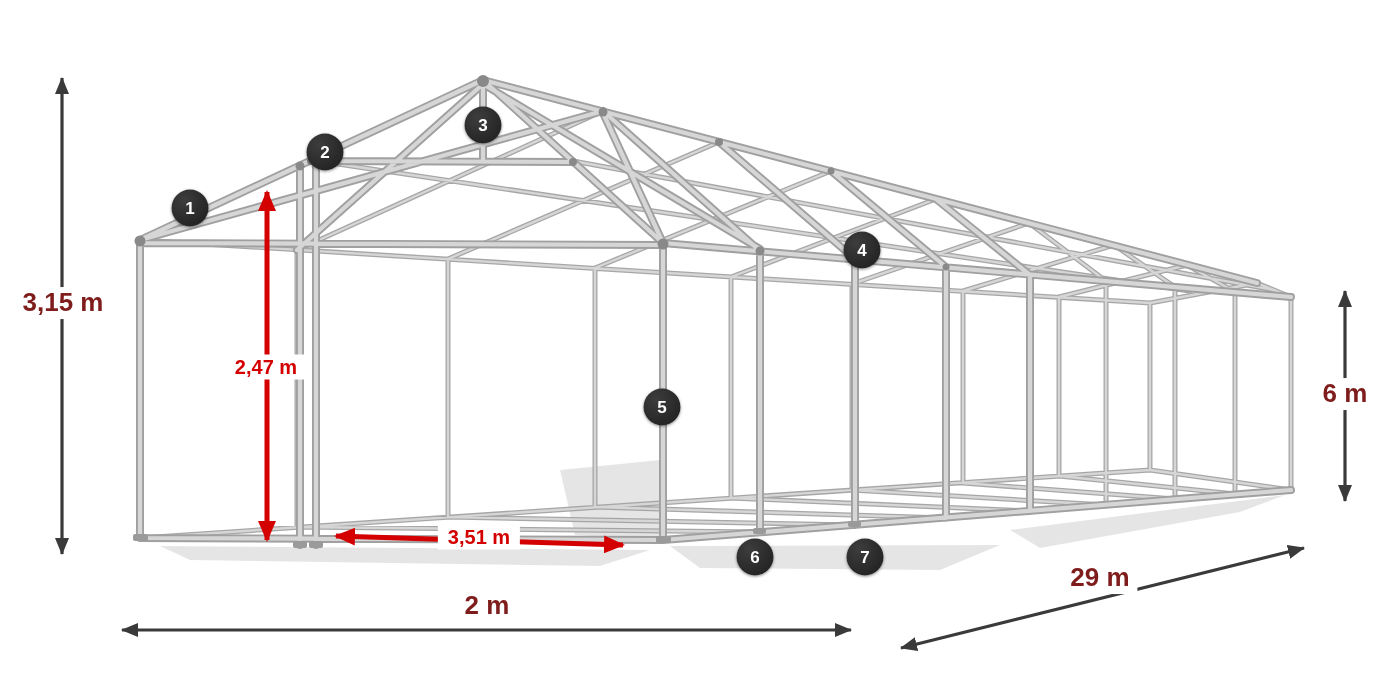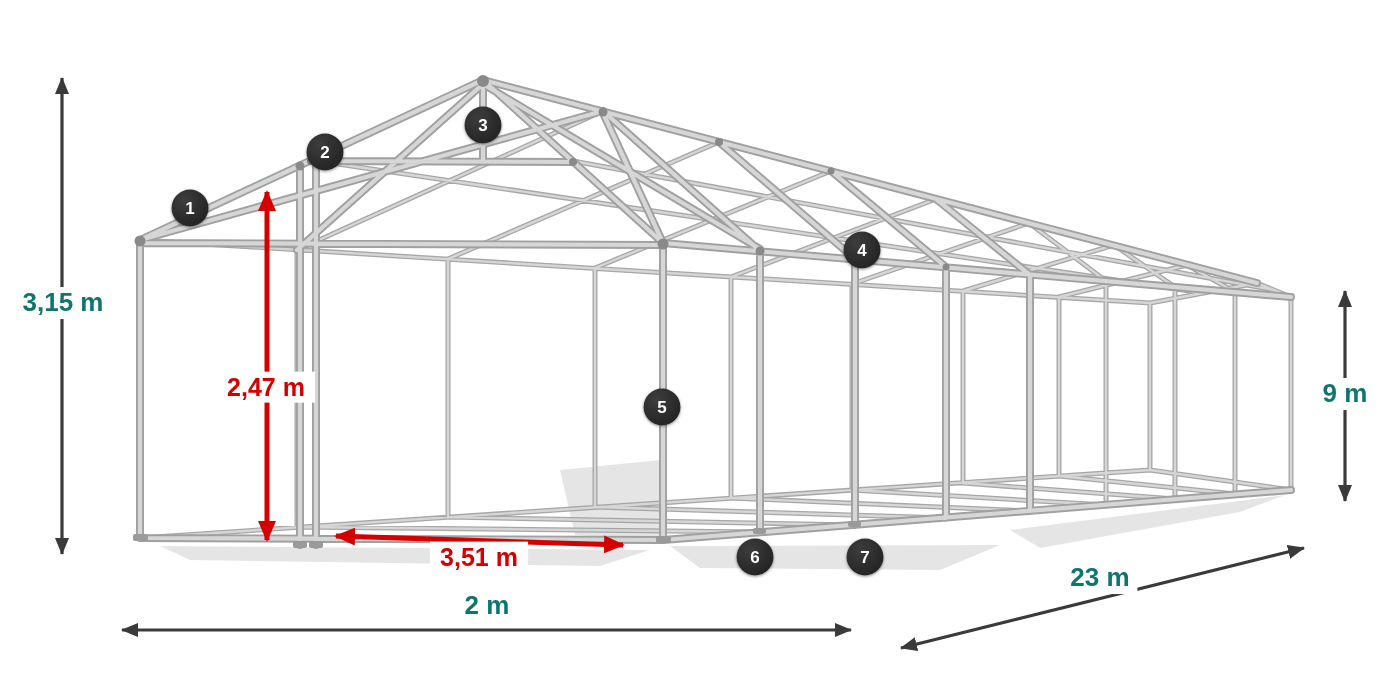--- a/index.html
+++ b/index.html
@@ -31,24 +31,24 @@
   
   .dim{fill:none;}
   .dim.dark{stroke:var(--dimension-primary);stroke-width:3.2;}
   .dim.red{stroke:var(--dimension-accent);stroke-width:5;}
   .ah-dark{fill:var(--dimension-primary);}
   .ah-red{fill:var(--dimension-accent);}
 
   
   .dim-label{
     position:absolute;transform:translate(-50%,-50%);
-    font-weight:bold;font-size:26px;color:#0f766e;
+    font-weight:bold;font-size:26px;color:#7f1d1d;
     background:var(--background);padding:1px 8px;white-space:nowrap;line-height:1.15;
   }
-  .dim-label.red{color:var(--dimension-accent);font-size:25px;padding:1px 10px;margin-top:20px;}
+  .dim-label.red{color:var(--dimension-accent);font-size:20px;padding:1px 10px;}
 
   
   .badge{
     position:absolute;width:37px;height:37px;border-radius:50%;
     background:radial-gradient(circle at 35% 30%, #3d3d3d, var(--badge-bg) 70%);
     color:var(--badge-text);display:flex;align-items:center;justify-content:center;
     font-size:17px;font-weight:bold;transform:translate(-50%,-50%);
     box-shadow:0 1px 3px rgba(0,0,0,.45);
   }
 </style>
@@ -133,18 +133,18 @@
     </div>
   <div class="badge" style="left:755px;top:557px">
       <span>6</span>
     </div>
   <div class="badge" style="left:865px;top:557px">
       <span>7</span>
     </div>
 
   <div class="dim-label" style="left:63px;top:303px">3,15 m</div>
   <div class="dim-label" style="left:487px;top:606px">2 m</div>
-  <div class="dim-label" style="left:1100px;top:578px">23 m</div>
-  <div class="dim-label" style="left:1345px;top:394px">9 m</div>
+  <div class="dim-label" style="left:1100px;top:578px">29 m</div>
+  <div class="dim-label" style="left:1345px;top:394px">6 m</div>
   <div class="dim-label red" style="left:266px;top:367px">2,47 m</div>
   <div class="dim-label red" style="left:479px;top:537px">3,51 m</div>
 
 </div>
 
 </body></html>

